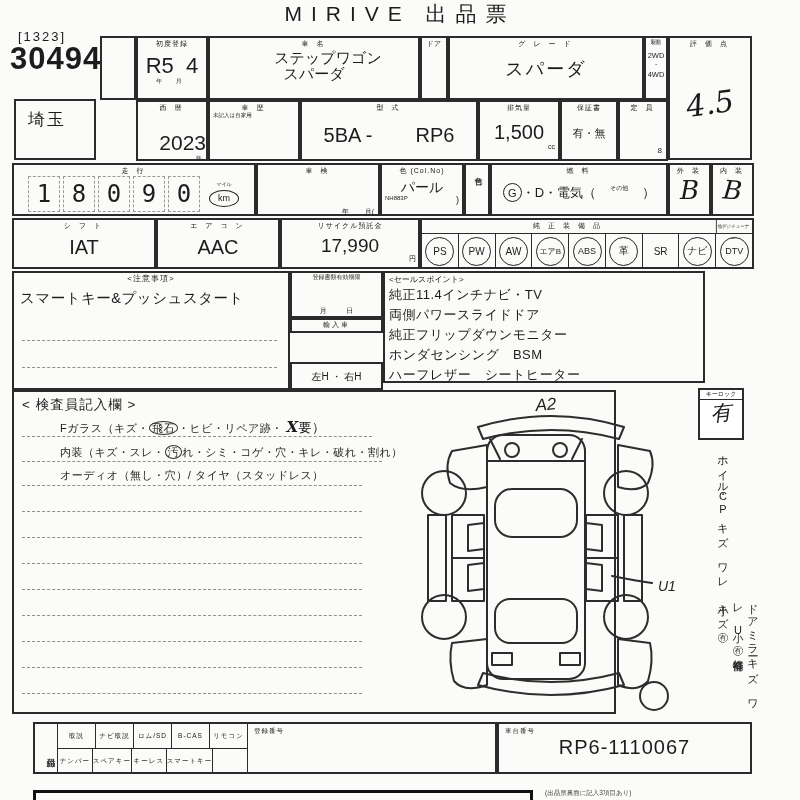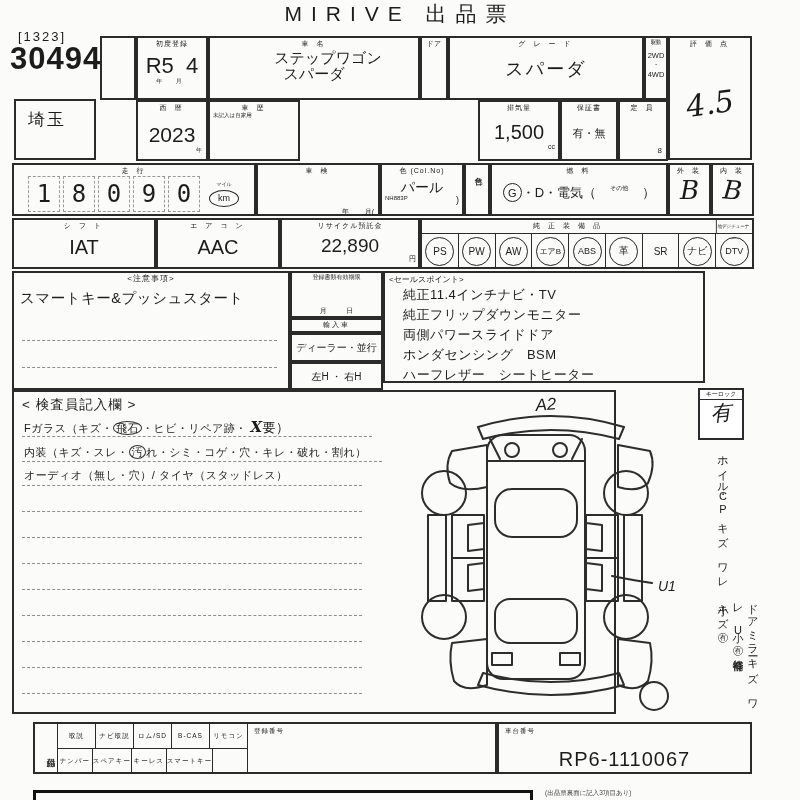--- a/index.html
+++ b/index.html
@@ -16,21 +16,21 @@
   .eqcell{flex:1;border-left:1px solid #2b2b2b;display:flex;align-items:center;justify-content:center;}
   .eqcell:first-child{border-left:none;}
   .eq{width:27px;height:27px;display:flex;align-items:center;justify-content:center;font-size:10px;white-space:nowrap;}
   .eq.circ{border:1.6px solid #222;border-radius:50%;}
   .circword{border:1.4px solid #333;border-radius:50%;padding:0 2px;}
   .vert{writing-mode:vertical-rl;text-orientation:upright;}
   .tinyhd{font-size:6.5px;letter-spacing:1px;color:#161616;white-space:nowrap;}
   .mileDigit{display:inline-block;width:30px;height:34px;border:1px dashed #9a9a9a;font-size:24px;
     text-align:center;line-height:34px;margin-right:3px;font-family:"DejaVu Sans Mono",monospace;}
   .salesline{font-size:13px;line-height:20px;white-space:nowrap;letter-spacing:0.5px;}
-  .insline{font-size:11px;white-space:nowrap;letter-spacing:0.5px;}
+  .insline{font-size:11px;white-space:nowrap;letter-spacing:0.5px;margin-left:36px;}
 </style>
 </head>
 <body>
 
 <div class="sheet">
 
   <div class="abs" style="left:0;top:2;width:800px;text-align:center;font-size:21px;font-weight:normal;letter-spacing:9px;">MIRIVE 出品票</div>
 
   <div class="abs" style="left:18px;top:29px;font-size:13px;letter-spacing:2px;">[1323]</div>
   <div class="abs" style="left:10px;top:41px;font-size:31px;font-weight:bold;letter-spacing:1px;">30494</div>
@@ -63,26 +63,33 @@
     <div style="font-size:7px;text-align:center;">・</div>
     <div style="font-size:7.5px;text-align:center;">4WD</div>
   </div>
   <div class="cell" style="left:668px;top:36px;width:84px;height:124px;">
     <div class="hd">評 価 点</div>
     <div class="hand val" style="font-size:30px;margin-top:40px;transform:rotate(-8deg);">4.5</div>
   </div>
 
   <div class="cell" style="left:136px;top:100px;width:72px;height:61px;">
     <div class="hd">西 暦</div>
-    <div class="val" style="font-size:21px;margin-top:12px;">2023</div>
+    <div class="val" style="font-size:21px;margin-top:20px;text-align:right;">2023</div>
     <div style="font-size:6px;text-align:right;padding-right:4px;">年</div>
   </div>
   <div class="cell" style="left:208px;top:100px;width:92px;height:61px;">
     <div class="hd">車 歴</div>
     <div style="font-size:5.5px;padding-left:3px;">未記入は自家用</div>
+  </div>
+  <div class="cell" style="left:300px;top:100px;width:178px;height:61px;">
+    <div class="hd">型 式</div>
+    <div style="display:flex;justify-content:space-around;margin-top:12px;font-size:20px;">
+      <span>5BA -</span>
+      <span>RP6</span>
+    </div>
   </div>
   <div class="cell" style="left:478px;top:100px;width:82px;height:61px;">
     <div class="hd tight">排気量</div>
     <div class="val" style="font-size:20px;margin-top:10px;">1,500</div>
     <div style="font-size:7px;text-align:right;padding-right:3px;">cc</div>
   </div>
   <div class="cell" style="left:560px;top:100px;width:58px;height:61px;">
     <div class="hd tight">保証書</div>
     <div class="val" style="font-size:11px;margin-top:16px;">有・無</div>
   </div>
@@ -141,21 +148,21 @@
   <div class="cell" style="left:12px;top:218px;width:144px;height:51px;">
     <div class="hd">シ フ ト</div>
     <div class="val" style="font-size:20px;margin-top:7px;">IAT</div>
   </div>
   <div class="cell" style="left:156px;top:218px;width:124px;height:51px;">
     <div class="hd">エ ア コ ン</div>
     <div class="val" style="font-size:20px;margin-top:7px;">AAC</div>
   </div>
   <div class="cell" style="left:280px;top:218px;width:140px;height:51px;">
     <div class="hd tight">リサイクル預託金</div>
-    <div class="val" style="font-size:19px;margin-top:6px;">22,890</div>
+    <div class="val" style="font-size:19px;margin-top:6px;">17,990</div>
     <div style="font-size:7px;text-align:right;padding-right:2px;margin-top:-2px;">円</div>
   </div>
   <div class="cell" style="left:12px;top:271px;width:278px;height:119px;">
     <div class="hd tight" style="font-size:8px;">&lt;注意事項&gt;</div>
     <div style="font-size:14.5px;padding:6px 0 0 6px;letter-spacing:0.5px;">スマートキー&amp;プッシュスタート</div>
     <div class="dash" style="left:8px;top:67px;width:255px;"></div>
     <div class="dash" style="left:8px;top:94px;width:255px;"></div>
   </div>
 
   <div class="cell" style="left:420px;top:218px;width:334px;height:51px;padding:0;">
@@ -211,32 +218,29 @@
         </div>
     </div>
   </div>
   <div class="cell" style="left:290px;top:271px;width:93px;height:47px;">
     <div style="font-size:6px;text-align:center;letter-spacing:0;">登録書類有効期限</div>
     <div style="font-size:7px;text-align:center;padding-top:24px;white-space:pre;">月          日</div>
   </div>
   <div class="cell" style="left:290px;top:318px;width:93px;height:15px;">
     <div style="font-size:7px;text-align:center;letter-spacing:2px;">輸入車</div>
   </div>
-  <div class="cell" style="left:290px;top:333px;width:93px;height:29px;">
-    <div style="font-size:10px;text-align:center;padding-top:6px;">ディーラー・並行</div>
-  </div>
   <div class="cell" style="left:290px;top:362px;width:93px;height:28px;">
     <div style="font-size:10px;text-align:center;padding-top:6px;">左H ・ 右H</div>
   </div>
   <div class="cell" style="left:383px;top:271px;width:322px;height:112px;">
     <div style="font-size:8px;padding:1px 0 0 4px;">&lt;セールスポイント&gt;</div>
-    <div style="padding-left:18px;">
+    <div style="padding-left:4px;">
       <div class="salesline">純正11.4インチナビ・TV</div>
+      <div class="salesline">両側パワースライドドア</div>
       <div class="salesline">純正フリップダウンモニター</div>
-      <div class="salesline">両側パワースライドドア</div>
       <div class="salesline">ホンダセンシング　BSM</div>
       <div class="salesline">ハーフレザー　シートヒーター</div>
     </div>
   </div>
 
   <div class="cell" style="left:12px;top:390px;width:604px;height:324px;">
     <div style="font-size:13.5px;padding:4px 0 0 8px;letter-spacing:1px;">&lt; 検査員記入欄 &gt;</div>
     <div class="insline" style="padding:4px 0 0 10px;">
       <span>Fガラス（キズ・</span><span class="circword">飛石</span><span>・ヒビ・リペア跡・</span>
       <span class="hand" style="font-size:15px;font-weight:bold;">X</span><span style="font-size:13px;">要）</span>
@@ -325,19 +329,19 @@
         <div style="flex:1;border-right:1px solid #2b2b2b;"></div>
       </div>
     </div>
     <div style="flex:1;">
       <div class="tinyhd" style="padding:3px 0 0 6px;">登録番号</div>
     </div>
   </div>
 
   <div class="cell" style="left:497px;top:722px;width:255px;height:52px;">
     <div class="tinyhd" style="padding:3px 0 0 6px;">車台番号</div>
-    <div style="font-size:20px;text-align:center;letter-spacing:1px;margin-top:12px;">RP6-1110067</div>
+    <div style="font-size:20px;text-align:center;letter-spacing:1px;margin-top:0;">RP6-1110067</div>
   </div>
 
   <div class="abs" style="left:33px;top:790px;width:500px;height:10px;border:3px solid #111;border-bottom:none;"></div>
   <div class="abs" style="left:545px;top:789px;font-size:6.5px;color:#444;">(出品票裏面に記入3項目あり)</div>
 
 </div>
 
 </body></html>

